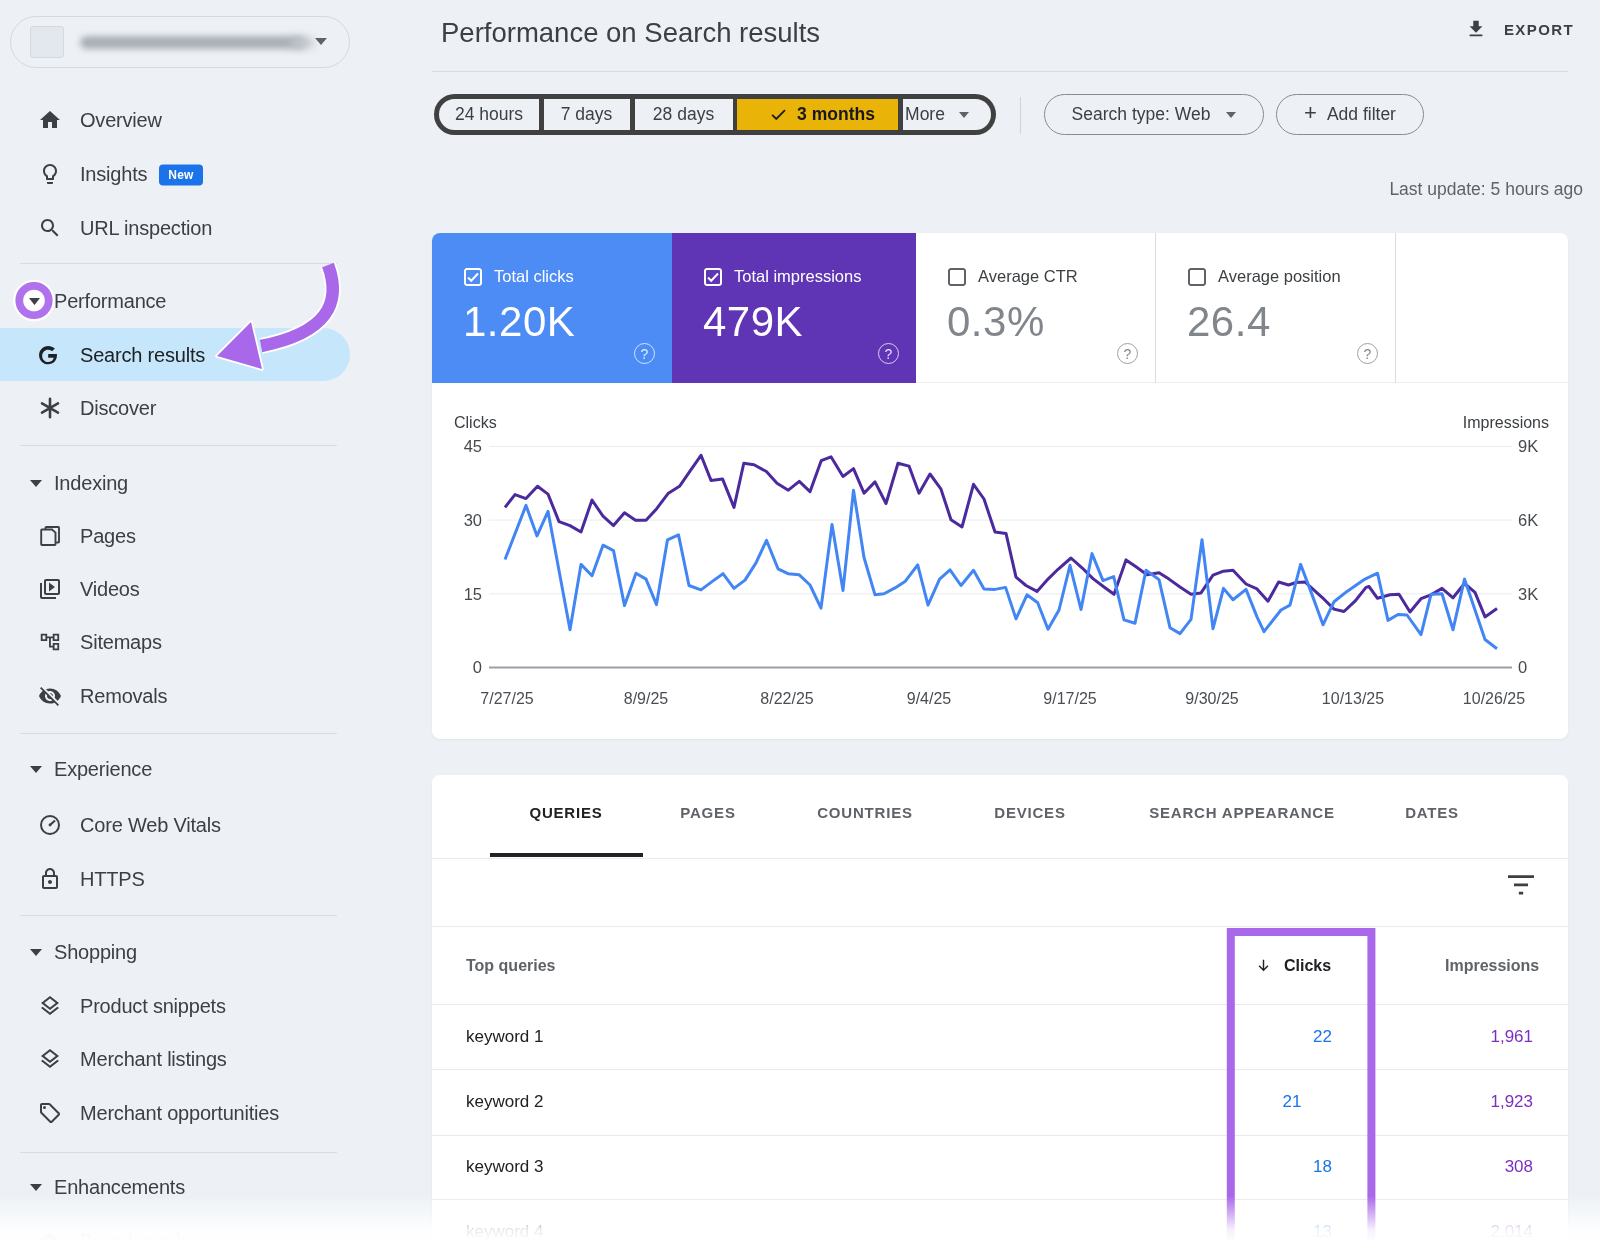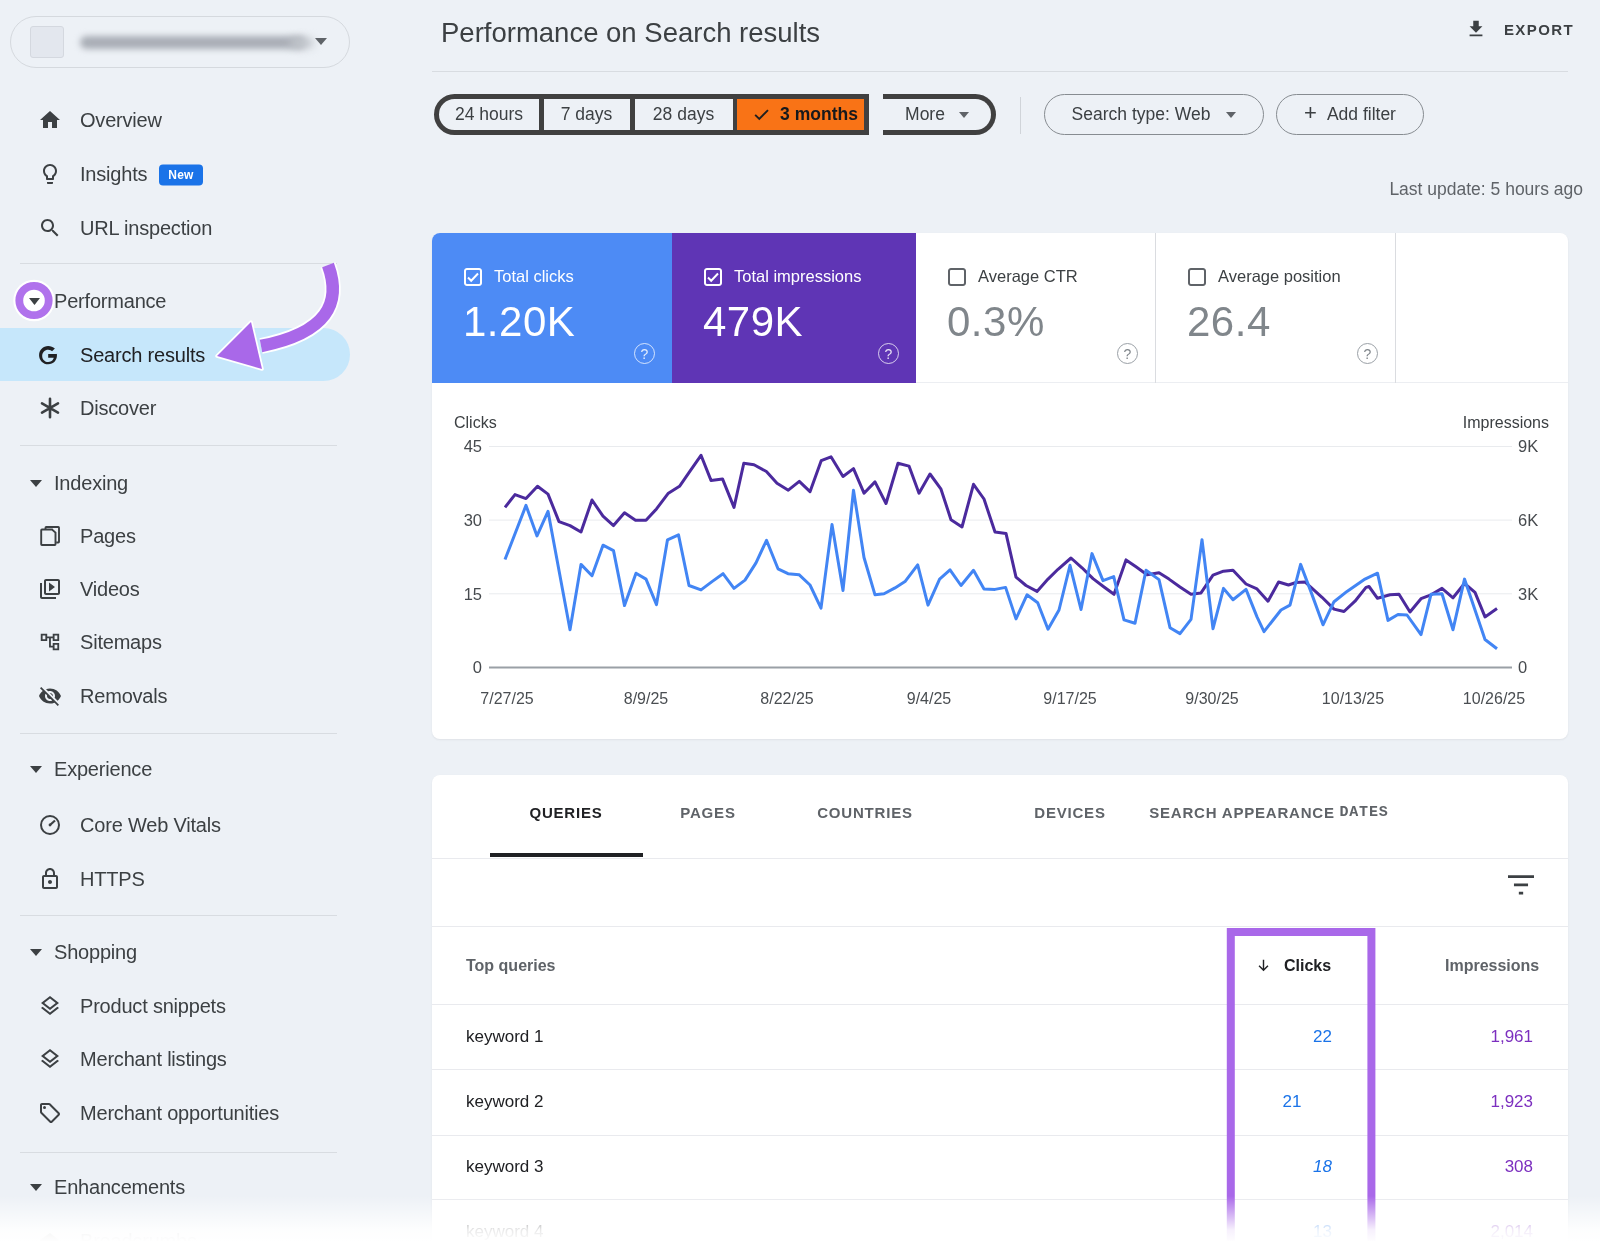--- a/index.html
+++ b/index.html
@@ -177,21 +177,21 @@
 
 <div class="abs" id="title">Performance on Search results</div>
 <div class="abs" id="export"><svg width="22" height="22" viewBox="0 0 24 24" style="vertical-align:-5px; margin-right:17px" fill="#3c4043">
       <path d="M19 9h-4V3H9v6H5l7 7 7-7zM5 18v2h14v-2H5z"></path>
     </svg>EXPORT</div>
 <div class="abs" id="hdiv"></div>
 
 <div class="seg" style="left:434px; width:110px; border-radius:21px 0 0 21px;">24 hours</div>
 <div class="seg" style="left:543px; width:92px; border-left:none;">7 days</div>
 <div class="seg" style="left:634px; width:104px; border-left:none;">28 days</div>
-<div class="seg" style="left:737px; width:132px; border-left:none; background:#f97316; color:#17191c; font-weight:700;padding-left:9px;"><svg width="19" height="19" viewBox="0 0 24 24" style="margin-right:9px" fill="none" stroke="#1f1f1f" stroke-width="2.4">
+<div class="seg" style="left:737px; width:166px; border-left:none; background:#eab308; color:#17191c; font-weight:700;padding-left:9px;"><svg width="19" height="19" viewBox="0 0 24 24" style="margin-right:9px" fill="none" stroke="#1f1f1f" stroke-width="2.4">
       <path d="M4 12.4l5.2 5.2L20.2 6.4"></path>
     </svg>3 months</div>
 <div class="seg" style="left:883px; width:113px; border-left:none; border-radius:0 21px 21px 0;">More<span class="caret" style="margin-left:14px; border-top-width:6px; border-left-width:5px; border-right-width:5px;"></span></div>
 <div class="abs" id="vdiv"></div>
 <div class="pill" style="left:1044px; width:220px;">Search type: Web<span class="caret" style="margin-left:16px; border-top-width:6px; border-left-width:5px; border-right-width:5px;"></span></div>
 <div class="pill" style="left:1276px; width:148px;"><span style="font-size:22px; font-weight:400; margin-right:10px; margin-top:-3px;">+</span>Add filter</div>
 <div class="abs" id="lastupd">Last update: 5 hours ago</div>
 
 <div class="panel" style="top:233px; height:506px;"></div>
 <div class="abs" style="left:916px; top:382px; width:652px; border-top:1px solid #eceef2;"></div>
@@ -260,23 +260,23 @@
     <text x="1494" y="704">10/26/25</text>
   </g>
   <polyline fill="none" stroke="#4b2a9d" stroke-width="3" stroke-linejoin="round" points="505,507.4 515,494.6 526,498.6 537.5,486.3 548,494.1 559,521.6 570,525.6 581,532.0 592,500.0 603,516.2 613.5,525.6 624.5,512.8 635.5,520.2 646,520.2 656.5,508.9 668,493.6 679.5,486.3 690,471.1 701,455.3 711,480.4 722.5,478.9 734,507.4 743.8,463.2 754,464.7 766.4,471.5 777,483.3 788.3,490.2 799.3,481.4 810,491.7 821.2,460.7 831,456.8 843,476.5 853.5,468.6 864,493.2 875,481.9 886,503.5 898,463.2 909,466.1 919,493.2 930,474.0 941,489.2 951,519.7 962,527.0 973.5,484.3 984,499.0 995,532.0 1006,533.4 1016,577.1 1026,585.5 1037,591.4 1048,579.1 1058,569.3 1071,558.0 1082,567.8 1093,578.6 1104,587.0 1114,594.3 1126,559.9 1136,566.8 1147,574.7 1159,572.7 1169,579.1 1180,587.0 1191,594.3 1201,592.9 1213,575.2 1223.5,571.2 1233,570.3 1246,584.0 1257,588.9 1268,601.2 1278.6,582.0 1288.5,585.0 1296,582.5 1305,582.0 1311,587.4 1322,597.3 1334,609.1 1344,611.5 1355,601.2 1366,587.4 1369,586.5 1377.5,598.3 1390,594.8 1399,594.3 1410,612.0 1421,598.7 1431,594.8 1442,588.4 1453,597.8 1464.5,583.5 1475,592.4 1485,616.9 1497,608.6"></polyline>
   <polyline fill="none" stroke="#4285f4" stroke-width="3" stroke-linejoin="round" points="505,559.5 526,505.4 537,535.9 548,511.3 570,629.7 581,564.4 592,575.7 603,545.2 613.5,550.6 624.5,605.6 636,573.2 646,579.1 656.5,604.6 667.5,539.8 678.5,534.9 689,585.5 701,589.9 712,581.6 723,573.7 734,588.4 745,580.1 756,562.9 766.5,540.3 778,568.8 788,573.7 799,574.7 810,585.0 821,608.1 832,524.6 843,590.4 853.5,490.2 864,557.5 875,594.8 884,593.8 895,587.9 905,581.6 917.7,564.9 928,605.1 939.6,579.1 950,569.8 961,585.5 973.5,570.3 984,588.9 995,589.4 1005.6,587.4 1016,618.9 1027,594.8 1037.7,602.7 1048,629.2 1059,610.0 1070,565.3 1081,609.5 1092,553.6 1103,580.6 1113.7,576.6 1124,619.9 1135,623.3 1146,570.3 1159,579.6 1170,627.7 1180,633.6 1191,619.4 1202,539.8 1213,628.7 1223.5,588.4 1233,599.7 1246,589.4 1257,616.9 1264,631.6 1281,610.0 1290,605.1 1300.6,564.4 1311,591.9 1323,624.8 1334,601.7 1347,591.4 1365,579.1 1377.5,573.2 1388,620.4 1398,614.5 1407,615.0 1421,634.6 1431,594.3 1442,593.8 1453,629.7 1464.5,579.1 1485,639.5 1497,648.8"></polyline>
 </svg>
 
 <div class="panel" style="top:775px; height:466px; border-radius:8px 8px 0 0;"></div>
 <div class="tab" style="left:566px; color:#202124;">QUERIES</div>
 <div class="tab" style="left:708px;">PAGES</div>
 <div class="tab" style="left:865px;">COUNTRIES</div>
-<div class="tab" style="left:1030px;margin-left:40px;">DEVICES</div>
+<div class="tab" style="left:1030px;">DEVICES</div>
 <div class="tab" style="left:1242px;">SEARCH APPEARANCE</div>
-<div class="tab" style="left:1364px;font-family:Liberation Mono, monospace;">DATES</div>
+<div class="tab" style="left:1432px;">DATES</div>
 <div class="abs" style="left:490px; top:853px; width:153px; height:4px; background:#202124;"></div>
 <div class="row-line" style="left:432px; top:858px; width:1136px;"></div>
 <svg class="abs" style="left:1508px; top:874px;" width="26" height="22" viewBox="0 0 24 20" fill="#3c4043">
     <path d="M0 1h24v2.6H0zM5.5 8.6h13v2.6h-13zM10 16.2h4v2.6h-4z"></path>
   </svg>
 <div class="row-line" style="left:432px; top:926px; width:1136px;"></div>
 <div class="abs" style="left:466px; top:966px; transform:translateY(-50%); font-size:16px; font-weight:700; color:#5f6368;">Top queries</div>
 <div class="abs" style="left:1255px; top:966px; transform:translateY(-50%); font-size:16px; font-weight:700; color:#202124;"><svg width="17" height="17" viewBox="0 0 24 24" style="vertical-align:-3px; margin-right:12px;" fill="#202124">
       <path d="M11 4h2v12.17l4.59-4.58L19 13l-7 7-7-7 1.41-1.41L11 16.17z"></path>
     </svg>Clicks</div>
@@ -284,21 +284,21 @@
 <div class="row-line" style="left:432px; top:1004px; width:1136px;"></div>
 <div class="kw" style="top:1037px;">keyword 1</div>
 <div class="numc" style="left:1252px; top:1037px;">22</div>
 <div class="numi" style="left:1443px; top:1037px;">1,961</div>
 <div class="row-line" style="left:432px; top:1069px; width:1136px;"></div>
 <div class="kw" style="top:1102px;">keyword 2</div>
 <div class="numc" style="left:1252px; top:1102px;text-align:center;">21</div>
 <div class="numi" style="left:1443px; top:1102px;">1,923</div>
 <div class="row-line" style="left:432px; top:1135px; width:1136px;"></div>
 <div class="kw" style="top:1167px;">keyword 3</div>
-<div class="numc" style="left:1252px; top:1167px;font-style:italic;">18</div>
+<div class="numc" style="left:1252px; top:1167px;">18</div>
 <div class="numi" style="left:1443px; top:1167px;">308</div>
 <div class="row-line" style="left:432px; top:1199px; width:1136px;"></div>
 <div class="kw" style="top:1232px;">keyword 4</div>
 <div class="numc" style="left:1252px; top:1232px;">13</div>
 <div class="numi" style="left:1443px; top:1232px;">2,014</div>
 
 <svg class="abs" style="left:0; top:0; z-index:40; pointer-events:none;" width="1600" height="1241" viewBox="0 0 1600 1241">
   <path d="M328 265 C 342 303, 327 333, 261 346" fill="none" stroke="#fff" stroke-width="16" stroke-linecap="butt"></path>
   <path d="M217 356 L251 322 L262 369 Z" fill="#fff" stroke="#fff" stroke-width="3.5" stroke-linejoin="round"></path>
   <path d="M328 265 C 342 303, 327 333, 261 346" fill="none" stroke="#a968e9" stroke-width="12.5" stroke-linecap="butt"></path>

